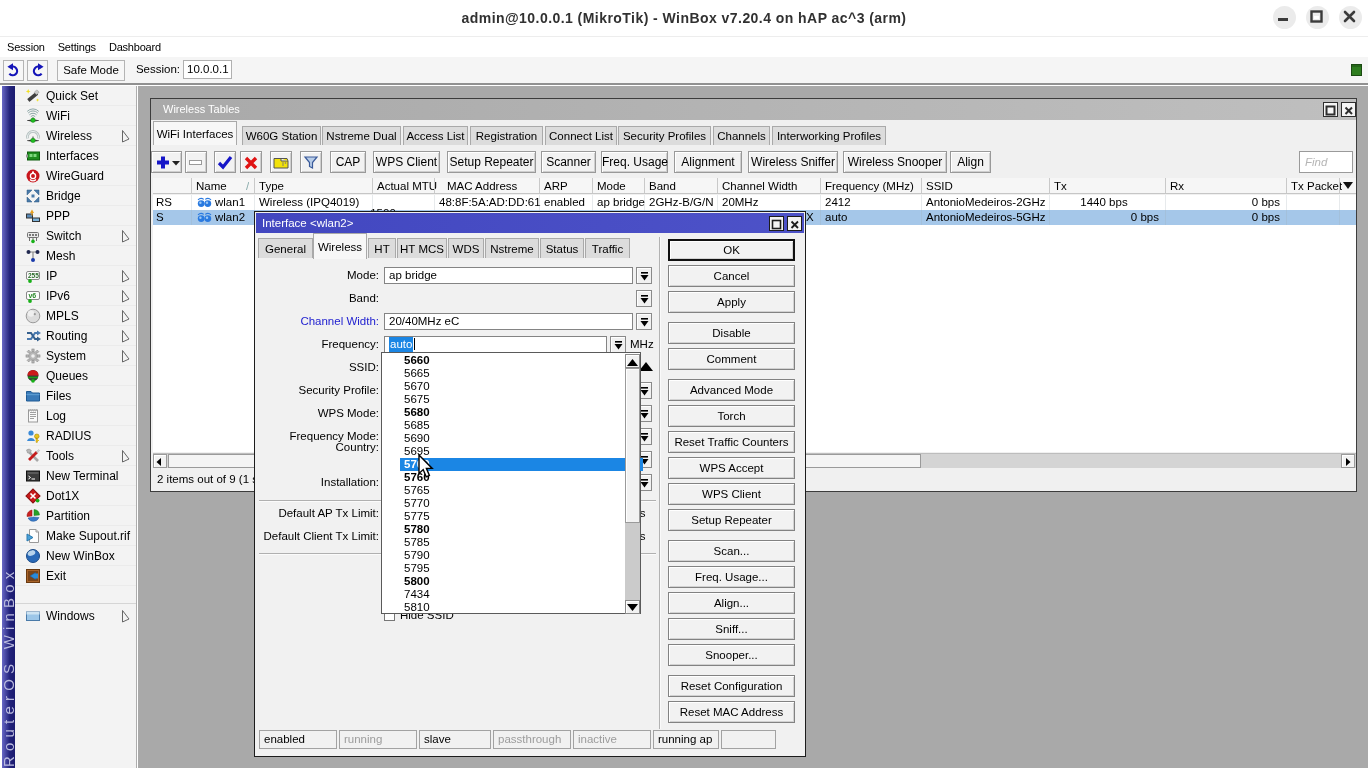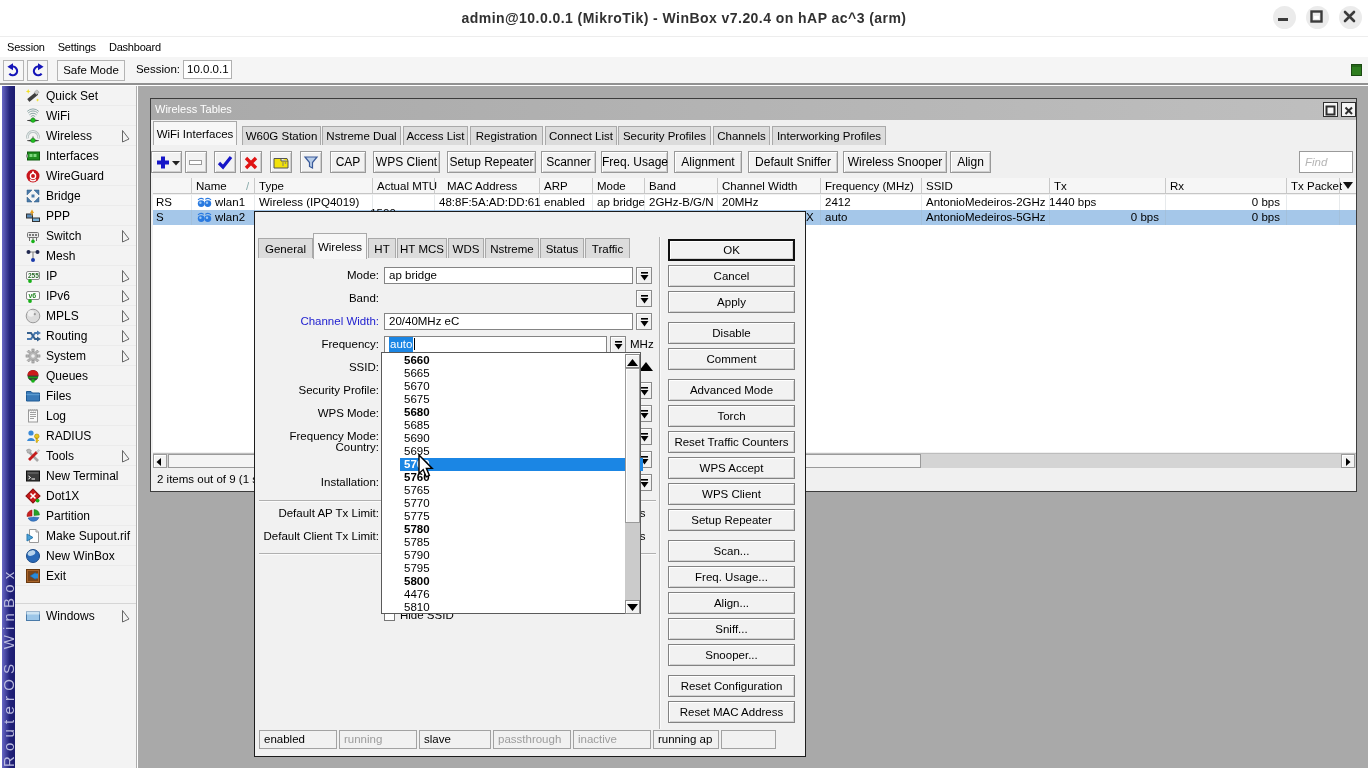--- a/index.html
+++ b/index.html
@@ -437,21 +437,21 @@
       <span class="sub">
         <svg width="9" height="13" viewBox="0 0 9 13">
           <path d="M1.5 .5 L1.5 12 L8 9 Z" fill="none" stroke="#666" stroke-width="1"></path>
         </svg>
       </span>
     </div>
   </div>
 
 <div id="mdi" class="a">
   <div id="win" class="a">
-    <div id="wtitle" class="a"><span style="margin-left:4px">Wireless Tables</span>
+    <div id="wtitle" class="a"><span style="margin-left:12px">Wireless Tables</span>
       <div class="wsq a" style="left:1172px"><svg width="13" height="13">
             <rect x="2.5" y="2.5" width="8" height="8" fill="none" stroke="#2e2e2e" stroke-width="2"></rect>
           </svg></div>
       <div class="wsq a" style="left:1190px"><svg width="13" height="13">
             <path d="M3.5 3.5 L10 10 M10 3.5 L3.5 10" stroke="#2e2e2e" stroke-width="2"></path>
           </svg></div>
     </div>
     <div id="wtabs" class="a">
         <div class="tabA" style="left:2px;top:22px;width:84px;height:24px;line-height:24px;z-index:2">WiFi Interfaces</div>
 <div class="tab" style="left:91px;width:79px">W60G Station</div>
@@ -486,21 +486,21 @@
           </svg></div>
 <div class="b3 ibtn a" style="left:149px;width:22px;padding-top:1px"><svg width="20" height="20">
             <path d="M4 4 L16 4 L11.5 9.5 L11.5 15 L8.5 13.5 L8.5 9.5 Z" fill="#b8cdE8" stroke="#3a5a9a" stroke-width="1.2"></path>
           </svg></div>
 <div class="b3 txtb a" style="left:179px;width:36px">CAP</div>
 <div class="b3 txtb a" style="left:222px;width:67px">WPS Client</div>
 <div class="b3 txtb a" style="left:296px;width:89px">Setup Repeater</div>
 <div class="b3 txtb a" style="left:390px;width:55px">Scanner</div>
 <div class="b3 txtb a" style="left:450px;width:67px">Freq. Usage</div>
 <div class="b3 txtb a" style="left:523px;width:68px">Alignment</div>
-<div class="b3 txtb a" style="left:597px;width:90px">Default Sniffer</div>
+<div class="b3 txtb a" style="left:597px;width:90px">Wireless Sniffer</div>
 <div class="b3 txtb a" style="left:692px;width:104px">Wireless Snooper</div>
 <div class="b3 txtb a" style="left:799px;width:41px">Align</div>
 <div class="a" style="left:1148px;top:52px;width:54px;height:22px;background:#fff;border:1px solid #9a9a9a;color:#b5b5b5;font-style:italic;line-height:20px;padding-left:5px">Find</div>
       </div>
     <div id="thead" class="a">
         <div class="hc" style="left:3px"></div>
 <div class="hc" style="left:43px">Name</div>
 <div class="hc" style="left:106px">Type</div>
 <div class="hc" style="left:224px">Actual MTU</div>
 <div class="hc" style="left:294px">MAC Address</div>
@@ -537,21 +537,21 @@
 <div class="cell" style="left:3px;top:0">RS</div>
 <div class="cell" style="left:106px;top:0">Wireless (IPQ4019)</div>
 <div class="cell" style="left:286px;top:0">48:8F:5A:AD:DD:61</div>
 <div class="cell" style="left:391px;top:0">enabled</div>
 <div class="cell" style="left:444px;top:0">ap bridge</div>
 <div class="cell" style="left:496px;top:0">2GHz-B/G/N</div>
 <div class="cell" style="left:569px;top:0">20MHz</div>
 <div class="cell" style="left:672px;top:0">2412</div>
 <div class="cell" style="left:773px;top:0">AntonioMedeiros-2GHz</div>
 <div class="cell" style="left:182px;top:11px;width:96px;text-align:center">1500</div>
-<div class="cell" style="left:896px;top:0;width:110px;text-align:left">1440 bps</div>
+<div class="cell" style="left:896px;top:0;width:110px;text-align:center">1440 bps</div>
 <div class="cell" style="left:1012px;top:0;width:115px;text-align:right">0 bps</div>
 <div class="a" style="left:44px;top:1.5px"><svg width="15" height="12" viewBox="0 0 15 12">
             <circle cx="4.2" cy="6.6" r="3.4" fill="#2a7ae0"></circle>
             <circle cx="10.8" cy="6.6" r="3.4" fill="#2a7ae0"></circle>
             <circle cx="3.4" cy="5.8" r="1.2" fill="#9cc8f4"></circle>
             <circle cx="10" cy="5.8" r="1.2" fill="#9cc8f4"></circle>
             <path d="M1 2.8 A4.5 4.5 0 0 1 6.8 2.4 M8.2 2.4 A4.5 4.5 0 0 1 14 2.8" fill="none" stroke="#2a7ae0" stroke-width="1.1"></path>
           </svg></div>
         <div class="cell" style="left:62px;top:0">wlan1</div>
 <div class="cell" style="left:3px;top:15px">S</div>
@@ -592,20 +592,28 @@
       <div class="a" style="left:15px;top:0;width:753px;height:14px;background:#f4f4f4;border:1px solid #9a9a9a"></div>
       <div class="a" style="left:1188px;top:0;width:14px;height:14px;background:#f2f2f2;border:1px solid #9a9a9a;box-shadow:inset 1px 1px 0 #fff">
           <svg width="12" height="12" style="display:block;margin:3px auto 0">
             <path d="M4 0 L8.5 4 L4 8 Z" fill="#000"></path>
           </svg>
         </div>
     </div>
     <div id="wstat" class="a"><span style="margin-left:4px">2 items out of 9 (1 se</span></div>
   </div>
   <div id="dlg" class="a">
+    <div id="dtitle" class="a"><span style="margin-left:6px">Interface &lt;wlan2&gt;</span>
+      <div class="dsq a" style="left:513px"><svg width="13" height="13">
+            <rect x="2.5" y="2.5" width="8" height="8" fill="none" stroke="#1c1c1c" stroke-width="1.6"></rect>
+          </svg></div>
+      <div class="dsq a" style="left:531px"><svg width="13" height="13">
+            <path d="M3.5 3.5 L10 10 M10 3.5 L3.5 10" stroke="#1c1c1c" stroke-width="1.8"></path>
+          </svg></div>
+    </div>
     <div id="dtabs" class="a">
         <div class="tabA" style="left:58px;top:21px;width:54px;height:26px;line-height:26px;z-index:2">Wireless</div>
 <div class="dtab" style="left:3px;width:55px">General</div>
 <div class="dtab" style="left:113px;width:28px">HT</div>
 <div class="dtab" style="left:142px;width:50px">HT MCS</div>
 <div class="dtab" style="left:193px;width:36px">WDS</div>
 <div class="dtab" style="left:230px;width:54px">Nstreme</div>
 <div class="dtab" style="left:285px;width:44px">Status</div>
 <div class="dtab" style="left:330px;width:45px">Traffic</div>
       </div>
@@ -733,21 +741,21 @@
 <div class="dd dsel" style="top:105px">5700</div>
 <div class="dd ddb" style="top:118px">5760</div>
 <div class="dd" style="top:131px">5765</div>
 <div class="dd" style="top:144px">5770</div>
 <div class="dd" style="top:157px">5775</div>
 <div class="dd ddb" style="top:170px">5780</div>
 <div class="dd" style="top:183px">5785</div>
 <div class="dd" style="top:196px">5790</div>
 <div class="dd" style="top:209px">5795</div>
 <div class="dd ddb" style="top:222px">5800</div>
-<div class="dd" style="top:235px">4476</div>
+<div class="dd" style="top:235px">7434</div>
 <div class="dd" style="top:248px">5810</div>
 <div id="ddsb" style="top:1px">
         <div class="sbb" style="top:0">
           <svg width="13" height="9">
             <path d="M6.5 0 L12 7 L1 7 Z" fill="#000"></path>
           </svg>
         </div>
         <div class="a" style="left:0;top:14px;width:15px;height:155px;background:#f2f2f2;border:1px solid #9a9a9a;box-shadow:inset 1px 1px 0 #fff"></div>
         <div class="sbb" style="top:246px">
           <svg width="13" height="9" style="margin-top:2px">

